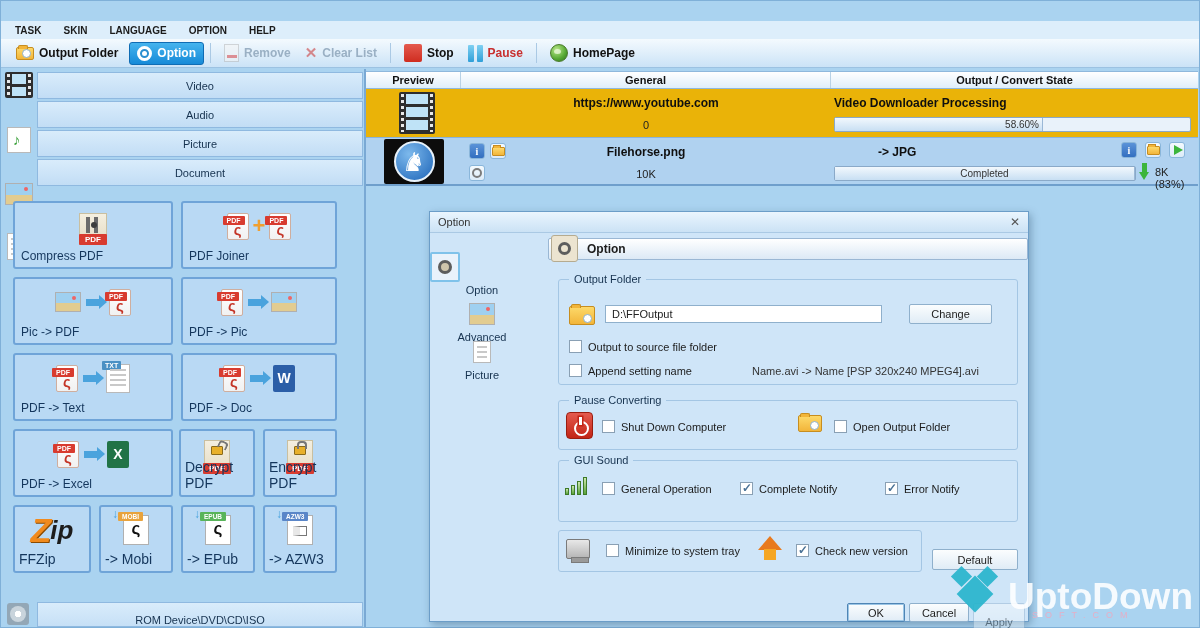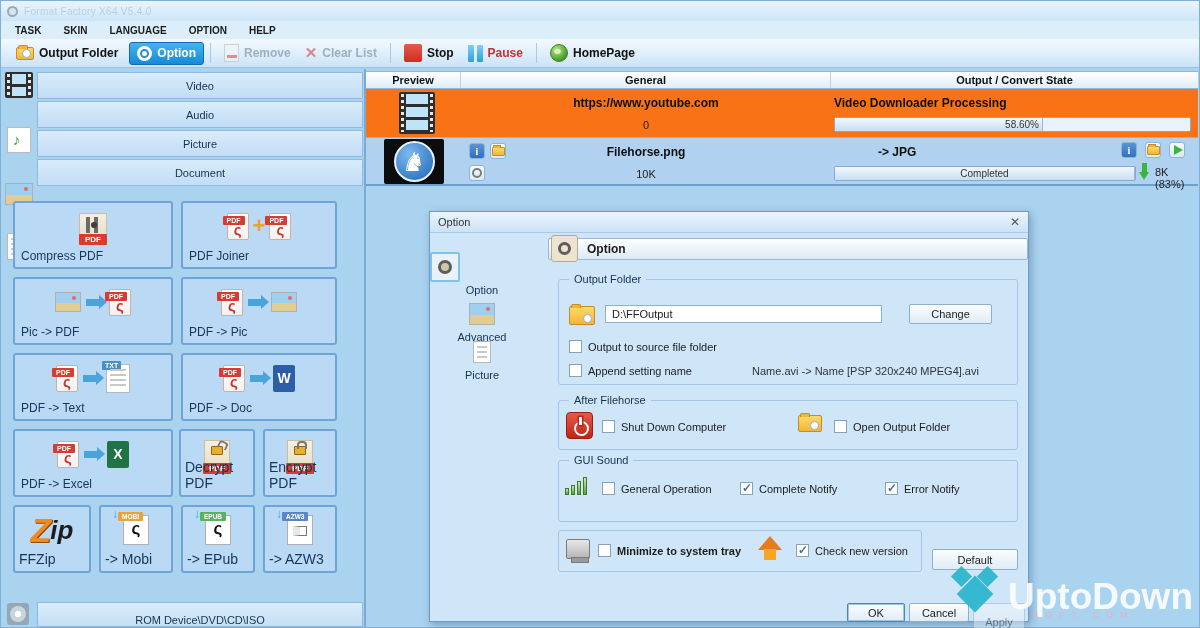--- a/index.html
+++ b/index.html
@@ -110,21 +110,21 @@
   .disc::before { content:""; position:absolute; inset:3px; border-radius:50%; background:radial-gradient(circle,#fff 0 3px,#c9d4dc 3px 100%); }
 
   .vdiv { position:absolute; left:363px; top:68px; width:2px; bottom:0; background:#7aa9d4; }
 
   
   .thead { position:absolute; left:365px; top:70px; right:1px; height:18px;
     background:linear-gradient(#ffffff,#dfeefa); border-top:1px solid #8fb8dc; border-bottom:1px solid #8fb8dc; }
   .th { position:absolute; top:0; height:100%; display:flex; align-items:center; justify-content:center;
     font-size:11px; font-weight:700; color:#111; border-right:1px solid #b9d2e6; }
   .trow { position:absolute; left:365px; right:1px; }
-  .row1 { top:88px; height:64px; background:#f97316; }
+  .row1 { top:88px; height:64px; background:#eab308; }
   .row2 { top:136px; height:49px; background:#b0d2f0; border-top:1px solid #8ab4dd; border-bottom:2px solid #6f9fcc; }
   .src-line1 { position:absolute; left:95px; width:370px; top:7px; text-align:center; font-size:12px; font-weight:700; color:#0f0f0f; }
   .src-line2 { position:absolute; left:95px; width:370px; top:30px; text-align:center; font-size:11px; color:#222; }
   .state-title { position:absolute; left:468px; top:7px; font-size:12px; font-weight:700; color:#0f0f0f; }
   .pbar { position:absolute; height:15px; background:#e9f2fa; border:1px solid #8aa9c8; border-radius:2px; overflow:visible; }
   .pfill { height:100%; background:linear-gradient(#f2f8fd,#c8dff3); border-right:1px solid #9ab8d6; position:relative; }
   .plabel { position:absolute; right:3px; top:1px; font-size:10px; color:#333; white-space:nowrap; }
   .plabel.center { right:auto; left:0; width:100%; text-align:center; }
 
   .horse { position:absolute; left:383px; top:138px; width:60px; height:45px; background:#0c0c0c; border-radius:2px; display:flex; align-items:center; justify-content:center; }
@@ -200,24 +200,20 @@
   .wm-logo .c { width:26px; height:26px; left:14px; top:16px; }
   .wm-text { line-height:.8; }
   .wm-title { font-size:37px; font-weight:700; color:rgba(255,255,255,.88); letter-spacing:0; }
   .wm-sub { font-size:9px; letter-spacing:7px; color:rgba(238,168,190,.85); margin-left:24px; }
 </style>
 </head>
 <body>
 
 <div id="app">
 
-  <div class="titlebar">
-    <span class="app-ico"></span>
-    <span class="title-text">Format Factory X64 V5.4.0</span>
-  </div>
 
   <div class="menubar">
     <span class="menu-item">TASK</span>
     <span class="menu-item">SKIN</span>
     <span class="menu-item">LANGUAGE</span>
     <span class="menu-item">OPTION</span>
     <span class="menu-item">HELP</span>
   </div>
 
   <div class="toolbar">
@@ -501,21 +497,21 @@
       <span class="cb"></span>
       <span class="cbl">Output to source file folder</span>
     </div>
     <div class="cbrow" style="left:139px; top:152px;">
       <span class="cb"></span>
       <span class="cbl">Append setting name</span>
     </div>
     <div class="example" style="left:322px; top:153px;">Name.avi -&gt; Name [PSP 320x240 MPEG4].avi</div>
 
     <div class="grp" style="left:128px; top:188px; width:460px; height:50px;">
-      <span class="legend">After Filehorse</span>
+      <span class="legend">Pause Converting</span>
     </div>
     <div class="power" style="left:136px; top:200px;"></div>
     <div class="cbrow" style="left:172px; top:208px;">
       <span class="cb"></span>
       <span class="cbl">Shut Down Computer</span>
     </div>
     <div class="ico-folder" style="position:absolute; left:796px-428px; top:203px; width:24px; height:17px; left:368px;"></div>
     <div class="cbrow" style="left:404px; top:208px;">
       <span class="cb"></span>
       <span class="cbl">Open Output Folder</span>
@@ -538,21 +534,21 @@
       <span class="cb checked"></span>
       <span class="cbl">Complete Notify</span>
     </div>
     <div class="cbrow" style="left:455px; top:270px;">
       <span class="cb checked"></span>
       <span class="cbl">Error Notify</span>
     </div>
 
     <div class="grp" style="left:128px; top:318px; width:364px; height:42px;"></div>
     <div class="monitor" style="left:136px; top:327px;"></div>
-    <div class="cbrow" style="left:168px; top:332px;font-weight:bold;">
+    <div class="cbrow" style="left:176px; top:332px;">
       <span class="cb"></span>
       <span class="cbl">Minimize to system tray</span>
     </div>
     <div class="uparrow" style="left:328px; top:324px;"></div>
     <div class="cbrow" style="left:366px; top:332px;">
       <span class="cb checked"></span>
       <span class="cbl">Check new version</span>
     </div>
     <div class="btn" style="left:502px; top:337px; width:86px; height:21px;">
       <span>Default</span>

